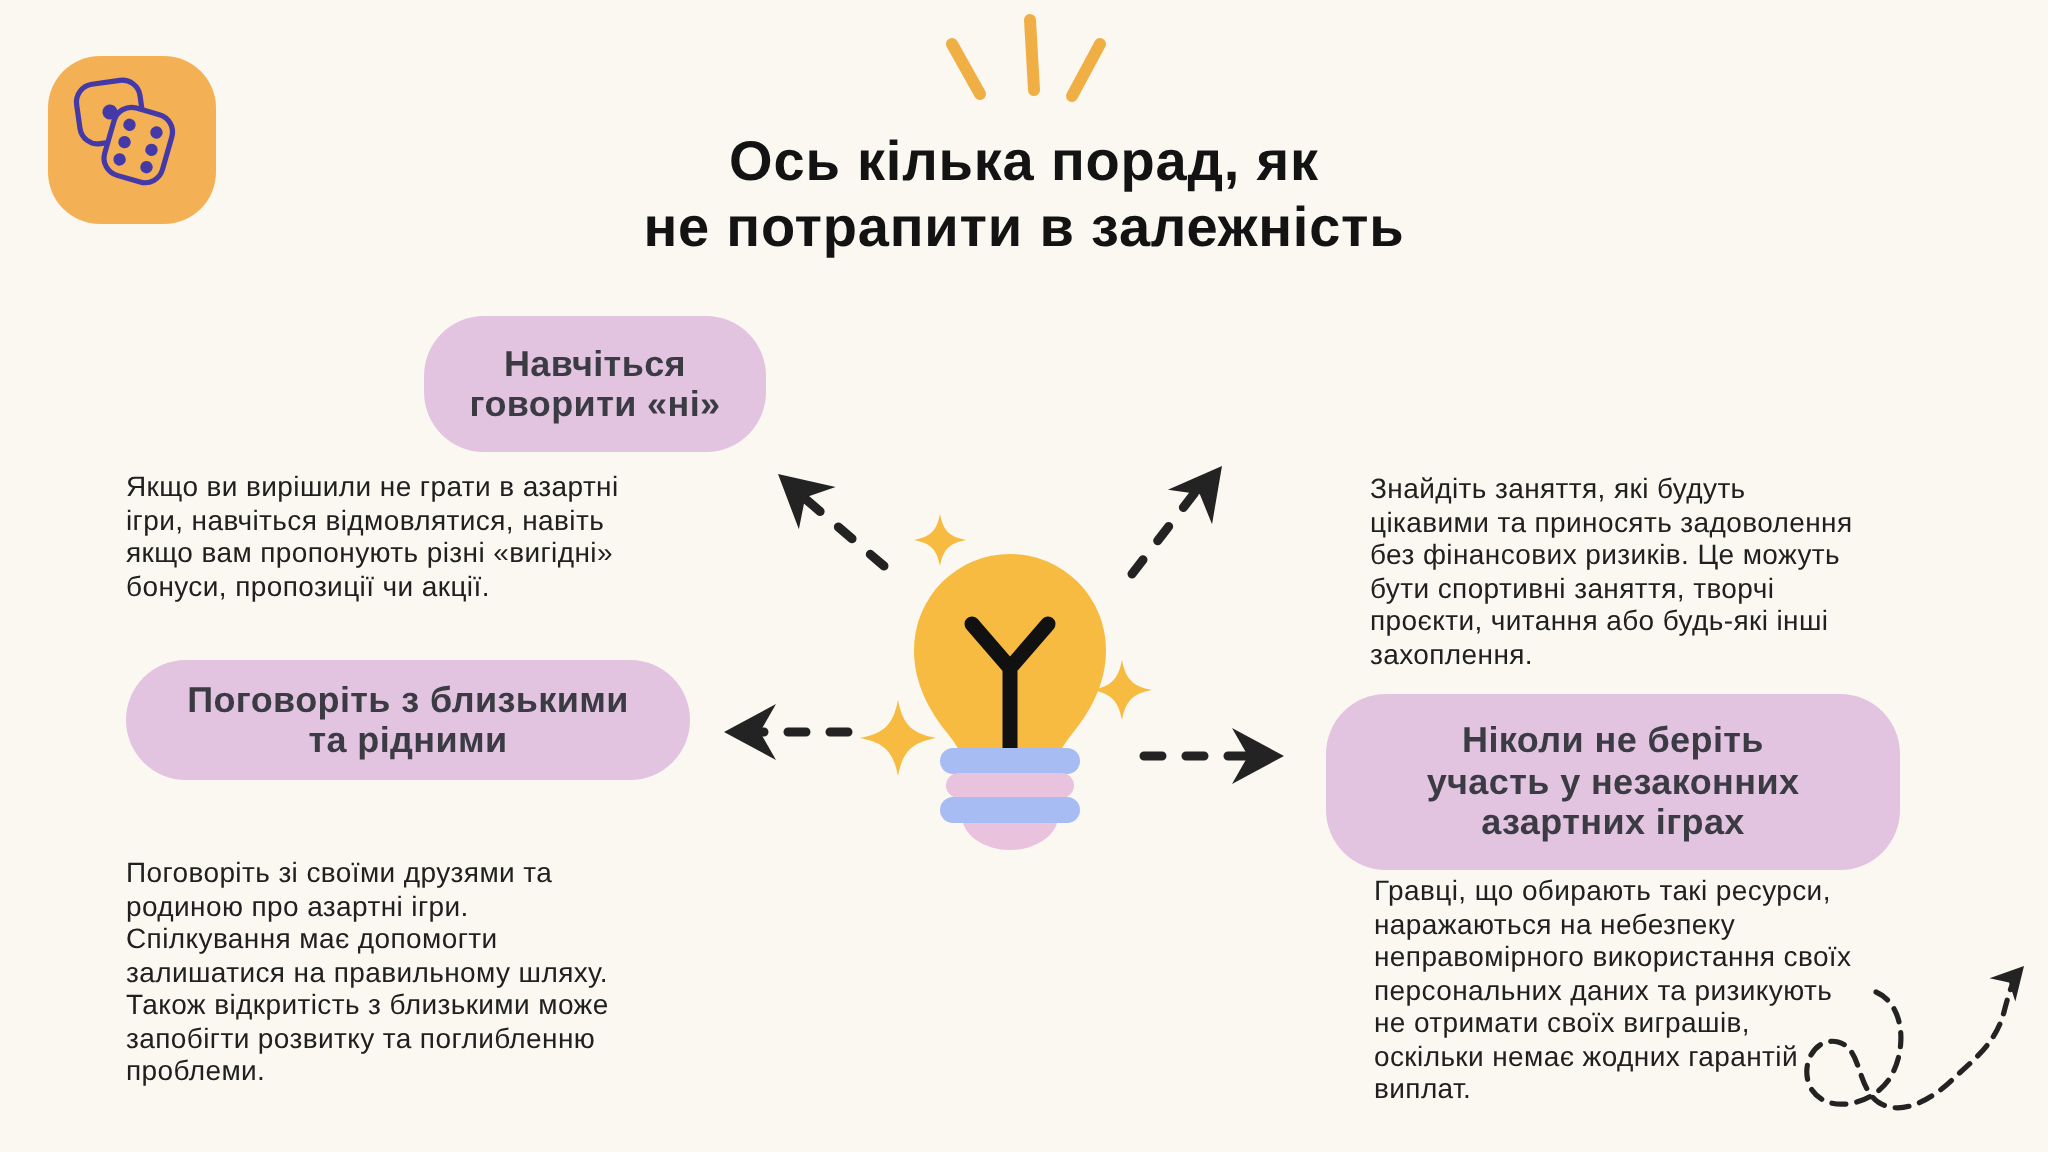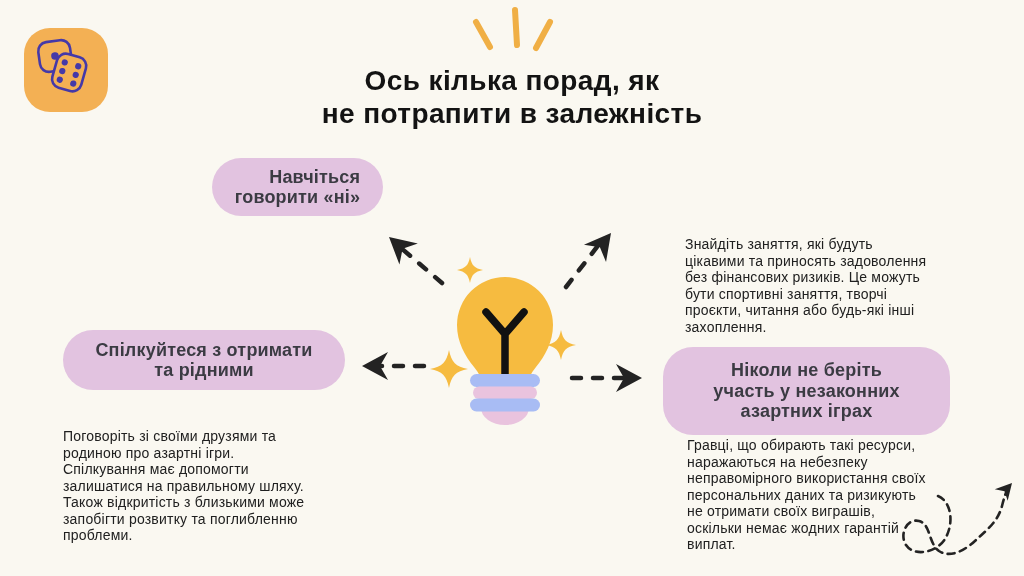--- a/index.html
+++ b/index.html
@@ -18,21 +18,21 @@
     letter-spacing:.4px;white-space:pre-line;
   }
   .pill{
     position:absolute;background:var(--pill);border-radius:30px;
     display:flex;align-items:center;justify-content:center;text-align:center;
   }
   .pill-label{
     white-space:pre-line;font-size:18px;line-height:20.5px;font-weight:600;
     color:var(--heading);letter-spacing:.2px;
   }
-  .pill-1{left:212px;top:158px;width:171px;height:58px;text-align:right;}
+  .pill-1{left:212px;top:158px;width:171px;height:68px;}
   .pill-2{left:612px;top:158px;width:243px;height:59px;}
   .pill-3{left:63px;top:330px;width:282px;height:60px;}
   .pill-4{left:663px;top:347px;width:287px;height:88px;}
   .tip-body{
     position:absolute;font-size:14px;line-height:16.5px;color:var(--body);
     letter-spacing:.2px;white-space:pre-line;width:345px;
   }
   .body-1{left:63px;top:235px;}
   .body-2{left:685px;top:236px;}
   .body-3{left:63px;top:428px;}
@@ -70,30 +70,34 @@
     </g>
   </svg>
 
   <h1 class="title">Ось кілька порад, як
 не потрапити в залежність</h1>
 
   <div class="pill pill-1">
     <span class="pill-label">Навчіться
 говорити «ні»</span>
   </div>
+  <p class="tip-body body-1">Якщо ви вирішили не грати в азартні
+ігри, навчіться відмовлятися, навіть
+якщо вам пропонують різні «вигідні»
+бонуси, пропозиції чи акції.</p>
 
   <p class="tip-body body-2">Знайдіть заняття, які будуть
 цікавими та приносять задоволення
 без фінансових ризиків. Це можуть
 бути спортивні заняття, творчі
 проєкти, читання або будь-які інші
 захоплення.</p>
 
   <div class="pill pill-3">
-    <span class="pill-label">Спілкуйтеся з отримати
+    <span class="pill-label">Поговоріть з близькими
 та рідними</span>
   </div>
   <p class="tip-body body-3">Поговоріть зі своїми друзями та
 родиною про азартні ігри.
 Спілкування має допомогти
 залишатися на правильному шляху.
 Також відкритість з близькими може
 запобігти розвитку та поглибленню
 проблеми.</p>
 

